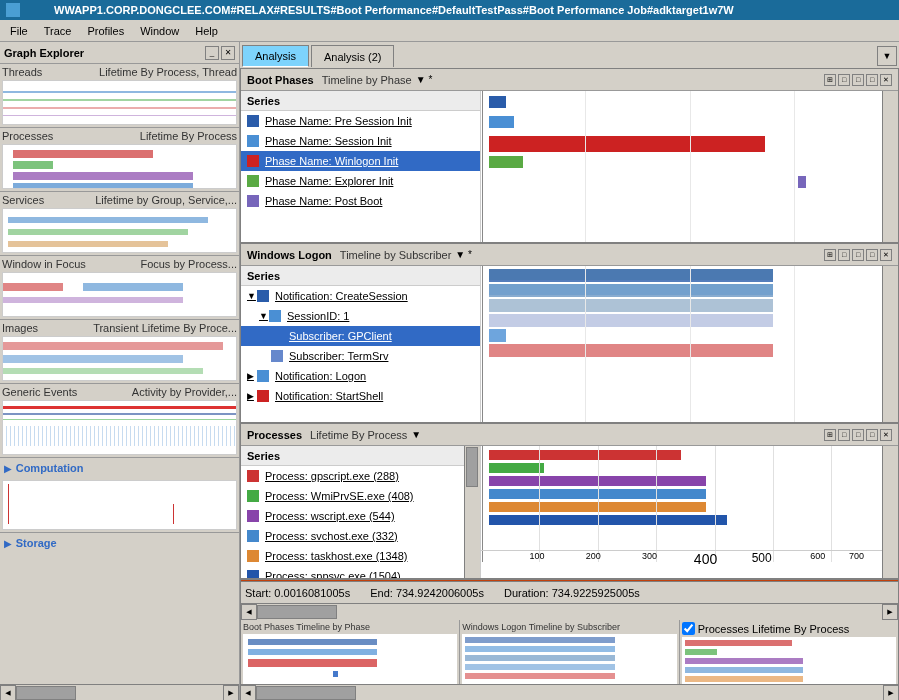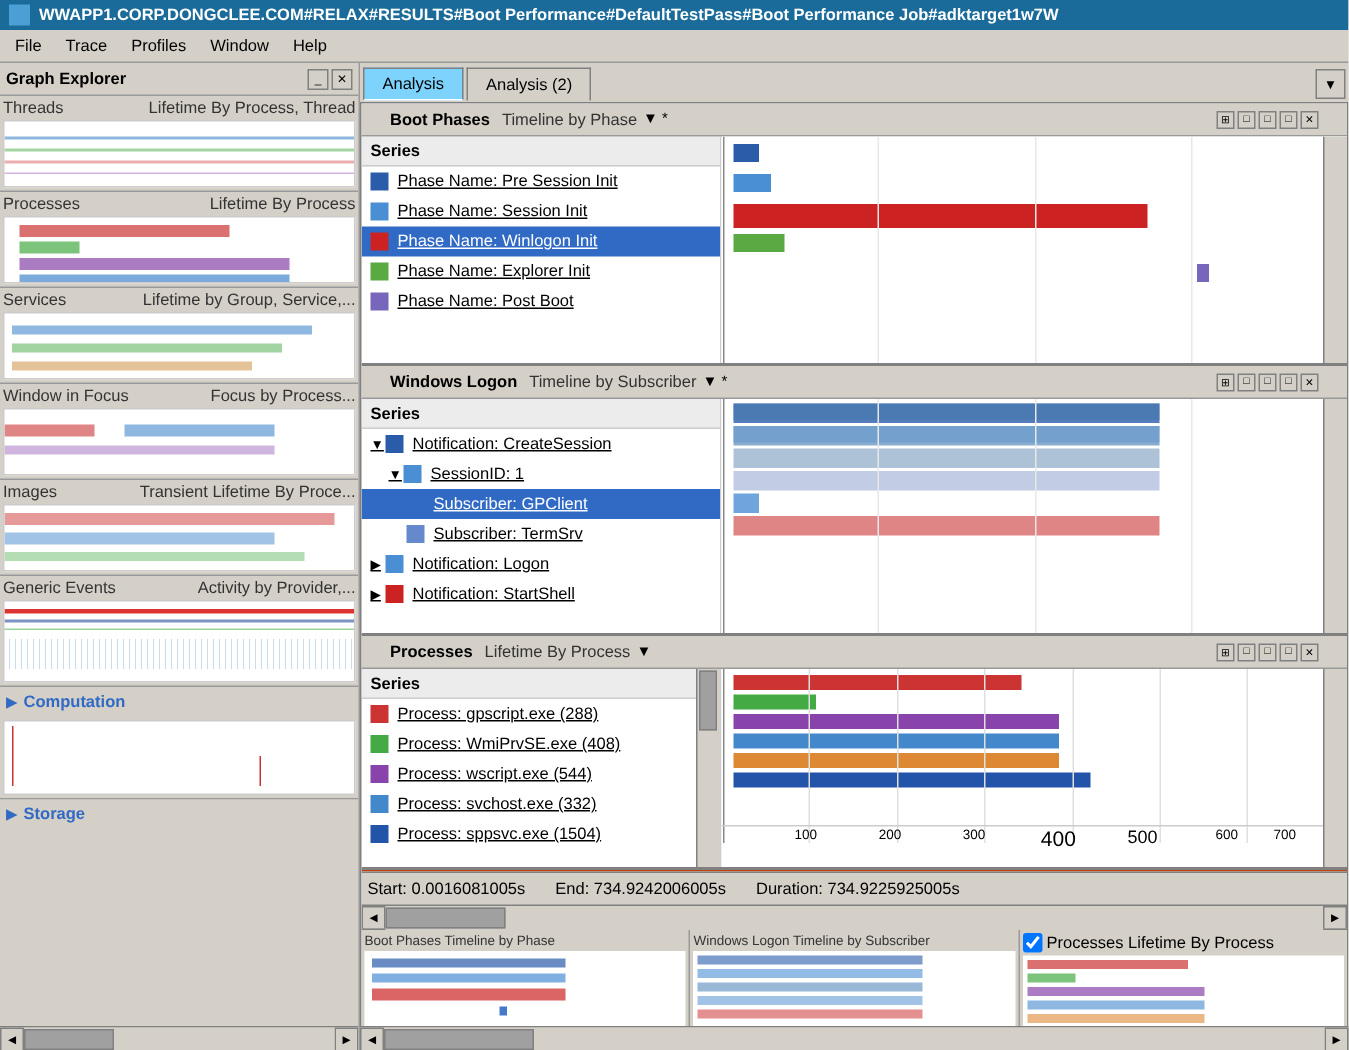--- a/index.html
+++ b/index.html
@@ -8,20 +8,21 @@
     
     .title-bar {
       background: #1a6b9a;
       color: white;
       padding: 2px 6px;
       font-size: 11px;
       font-weight: bold;
       height: 20px;
       display: flex;
       align-items: center;
+      gap: 28px;
     }
     
     
     .menu-bar {
       background: #d4d0c8;
       height: 22px;
       display: flex;
       align-items: center;
       padding: 0 2px;
       border-bottom: 1px solid #999;
@@ -159,21 +160,21 @@
     
     .analysis-section {
       display: flex;
       flex-direction: column;
       border-bottom: 2px solid #808080;
       flex-shrink: 0;
     }
     
     .section-header {
       background: #d4d0c8;
-      padding: 2px 19px;
+      padding: 2px 6px;
       display: flex;
       align-items: center;
       height: 22px;
       border-bottom: 1px solid #999;
     }
     
     .section-title {
       font-weight: bold;
       margin-right: 8px;
     }
@@ -643,20 +644,24 @@
             </div>
             <div class="series-item">
               <div class="color-box" style="background:#8844aa;"></div>
               <span class="series-label">Process: wscript.exe (544)</span>
             </div>
             <div class="series-item">
               <div class="color-box" style="background:#4488cc;"></div>
               <span class="series-label">Process: svchost.exe (332)</span>
             </div>
             <div class="series-item">
+              <div class="color-box" style="background:#dd8833;"></div>
+              <span class="series-label">Process: taskhost.exe (1348)</span>
+            </div>
+            <div class="series-item">
               <div class="color-box" style="background:#2255aa;"></div>
               <span class="series-label">Process: sppsvc.exe (1504)</span>
             </div>
 
             <div style="position:absolute;right:0;top:0;bottom:0;width:16px;background:#d4d0c8;border-left:1px solid #808080;">
               <div style="position:absolute;top:1px;left:1px;width:12px;height:40px;background:#a0a0a0;border:1px solid #808080;"></div>
             </div>
           </div>
 
           <div class="chart-area" style="position:relative;">

